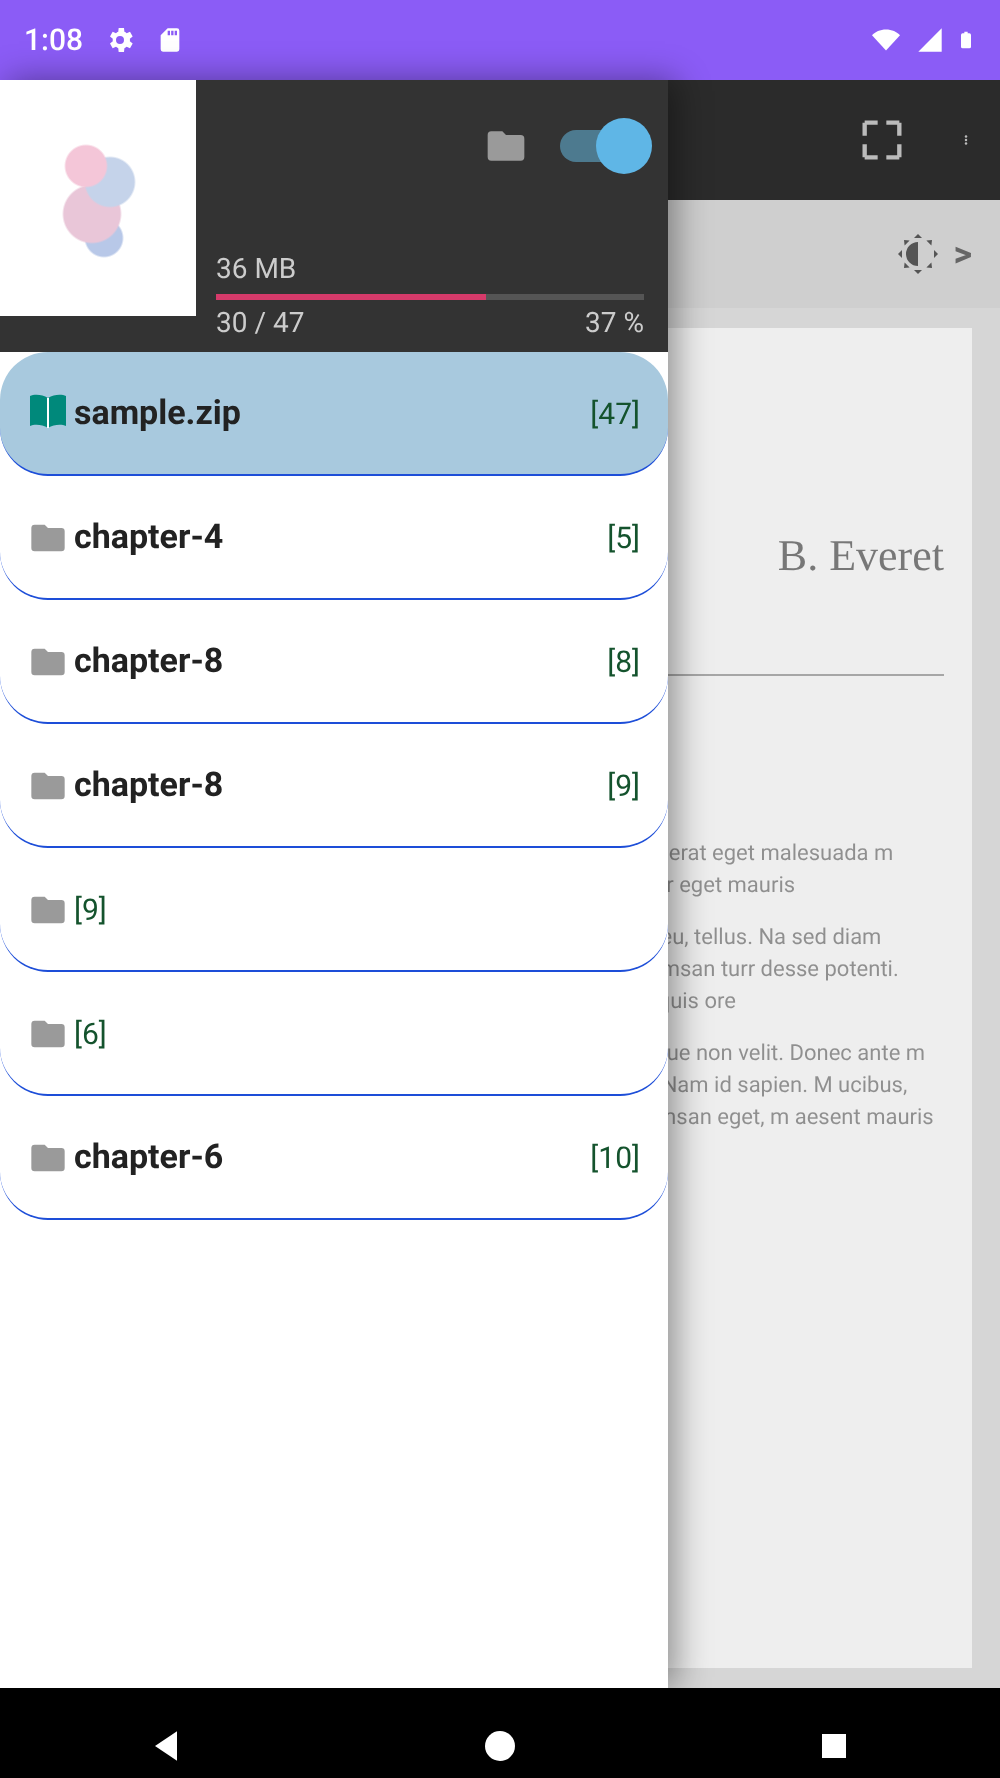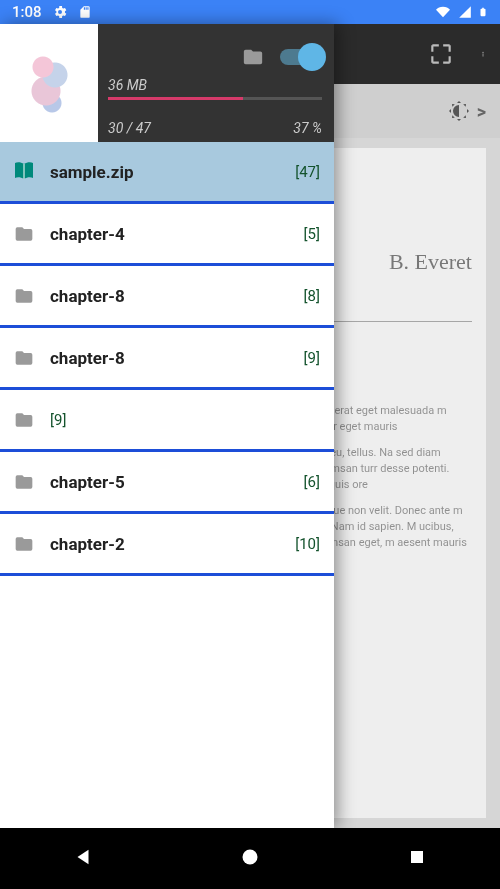--- a/index.html
+++ b/index.html
@@ -1,18 +1,18 @@
 <!DOCTYPE html>
 <html><head>
 <meta charset="utf-8">
 <style>
 * { margin: 0; padding: 0; box-sizing: border-box; font-family: Roboto, Arial, sans-serif; }
 html, body { width: 500px; height: 889px; overflow: hidden; background: #000; }
 
-.status-bar { height: 24px; background: #3b82f6; display: flex; align-items: center; padding: 0 12px; color: #fff; font-size: 15px; font-weight: 500; }
+.status-bar { height: 40px; background: #8b5cf6; display: flex; align-items: center; padding: 0 12px; color: #fff; font-size: 15px; font-weight: 500; }
 .status-left { display: flex; align-items: center; gap: 10px; }
 .status-right { margin-left: auto; display: flex; align-items: center; gap: 6px; }
 
 .content-area { position: relative; height: 804px; background: #fafafa; }
 
 
 .bg-viewer { position: absolute; inset: 0; background: #ddd; overflow: hidden; }
 .bg-toolbar { height: 60px; background: #2b2b2b; display: flex; align-items: center; justify-content: flex-end; padding: 0 14px; gap: 26px; }
 .bg-row2 { height: 54px; background: #cfcfcf; display: flex; align-items: center; justify-content: space-between; padding: 0 14px; }
 .bg-doc { padding: 10px 14px; background: #d6d6d6; height: 690px; }
@@ -21,39 +21,39 @@
 .bg-sub { font-size: 22px; font-family: Georgia, serif; color: rgba(0,0,0,.5); margin-top: 6px; }
 .bg-line { font-style: italic; font-size: 15px; color: rgba(0,0,0,.45); margin-top: 12px; }
 .bg-hr { border: none; border-top: 1px solid rgba(0,0,0,.3); margin: 16px 0; }
 .bg-auth { font-style: italic; color: rgba(0,0,0,.5); font-size: 18px; }
 .bg-h2 { font-size: 26px; font-family: Georgia, serif; color: rgba(0,0,0,.55); margin-top: 4px; }
 .bg-body { font-size: 11px; line-height: 1.45; color: rgba(0,0,0,.4); margin-top: 10px; }
 
 
 .drawer { position: absolute; left: 0; top: 0; width: 334px; height: 100%; background: #fff; box-shadow: 4px 0 16px rgba(0,0,0,.4); display: flex; flex-direction: column; }
 
-.drawer-header { background: #333; color: #ddd; display: flex; padding: 0; height: 118px; font-style: italic; }
+.drawer-header { background: #333; color: #ddd; display: flex; padding: 0; height: 136px; }
 .thumb { width: 98px; height: 118px; background: #fff; display: flex; align-items: center; justify-content: center; }
 .thumb-art { width: 60px; height: 80px; background:
   radial-gradient(circle at 40% 30%, #f4c6d8 0 10px, transparent 11px),
   radial-gradient(circle at 60% 40%, #c5d3ea 0 12px, transparent 13px),
   radial-gradient(circle at 45% 60%, #e9c6d8 0 14px, transparent 15px),
   radial-gradient(circle at 55% 75%, #b8c8e8 0 9px, transparent 10px);
   filter: blur(.3px);
 }
 .header-right { flex: 1; display: flex; flex-direction: column; padding: 8px 12px 6px 10px; }
 .icon-row { display: flex; align-items: center; justify-content: flex-end; gap: 14px; margin-top: 14px; }
 .toggle { width: 42px; height: 16px; background: #4d7a8f; border-radius: 8px; position: relative; }
 .toggle-knob { position: absolute; right: -4px; top: -6px; width: 28px; height: 28px; background: #5fb6e6; border-radius: 50%; }
 .size-text { margin-top: auto; font-size: 14px; color: #ccc; }
 .progress-bar { height: 3px; background: #555; margin-top: 4px; position: relative; }
 .progress-fill { height: 100%; background: #d63a6a; width: 63%; }
-.progress-row { display: flex; justify-content: space-between; font-size: 14px; color: #ccc; margin-top: 20px; }
-
-.item { display: flex; align-items: center; height: 62px; padding: 0 14px 0 12px; border-bottom: 3px solid #1d4ed8; gap: 14px; }
+.progress-row { display: flex; justify-content: space-between; font-size: 14px; color: #ccc; margin-top: 4px; }
+
+.item { display: flex; align-items: center; height: 62px; padding: 0 14px 0 12px; border-bottom: 1px solid #1d4ed8; gap: 1px; border-radius: 24px; }
 .item.active { background: #a8c9de; }
 .item-icon { width: 24px; height: 24px; display: flex; align-items: center; justify-content: center; }
 .item-label { font-size: 17px; font-weight: 700; color: #222; flex: 1; }
 .item-count { font-size: 15px; color: #14532d; }
 
 .nav-bar { height: 57px; background: #000; display: flex; align-items: center; justify-content: space-around; }
 .nav-btn { width: 60px; height: 40px; display: flex; align-items: center; justify-content: center; }
 
 svg { display: block; }
 .icon-grey { fill: #9a9a9a; }
@@ -214,30 +214,29 @@
             </svg>
           </span>
           <span class="item-count">[9]</span>
         </div>
         <div class="item">
           <span class="item-icon">
             <svg width="24" height="20" viewBox="0 0 24 24">
               <path class="icon-grey" d="M10 4H4a2 2 0 00-2 2v12a2 2 0 002 2h16a2 2 0 002-2V8a2 2 0 00-2-2h-8l-2-2z"></path>
             </svg>
           </span>
-          <span class="item-label">chapter-5</span>
           <span class="item-count">[6]</span>
         </div>
         <div class="item">
           <span class="item-icon">
             <svg width="24" height="20" viewBox="0 0 24 24">
               <path class="icon-grey" d="M10 4H4a2 2 0 00-2 2v12a2 2 0 002 2h16a2 2 0 002-2V8a2 2 0 00-2-2h-8l-2-2z"></path>
             </svg>
           </span>
-          <span class="item-label">chapter-2</span>
+          <span class="item-label">chapter-6</span>
           <span class="item-count">[10]</span>
         </div>
       </div>
   </div>
 </div>
 
 <div class="nav-bar">
   <div class="nav-btn">
       <svg width="22" height="22" viewBox="0 0 24 24">
         <path class="icon-white" d="M18 4v16L6 12z"></path>

